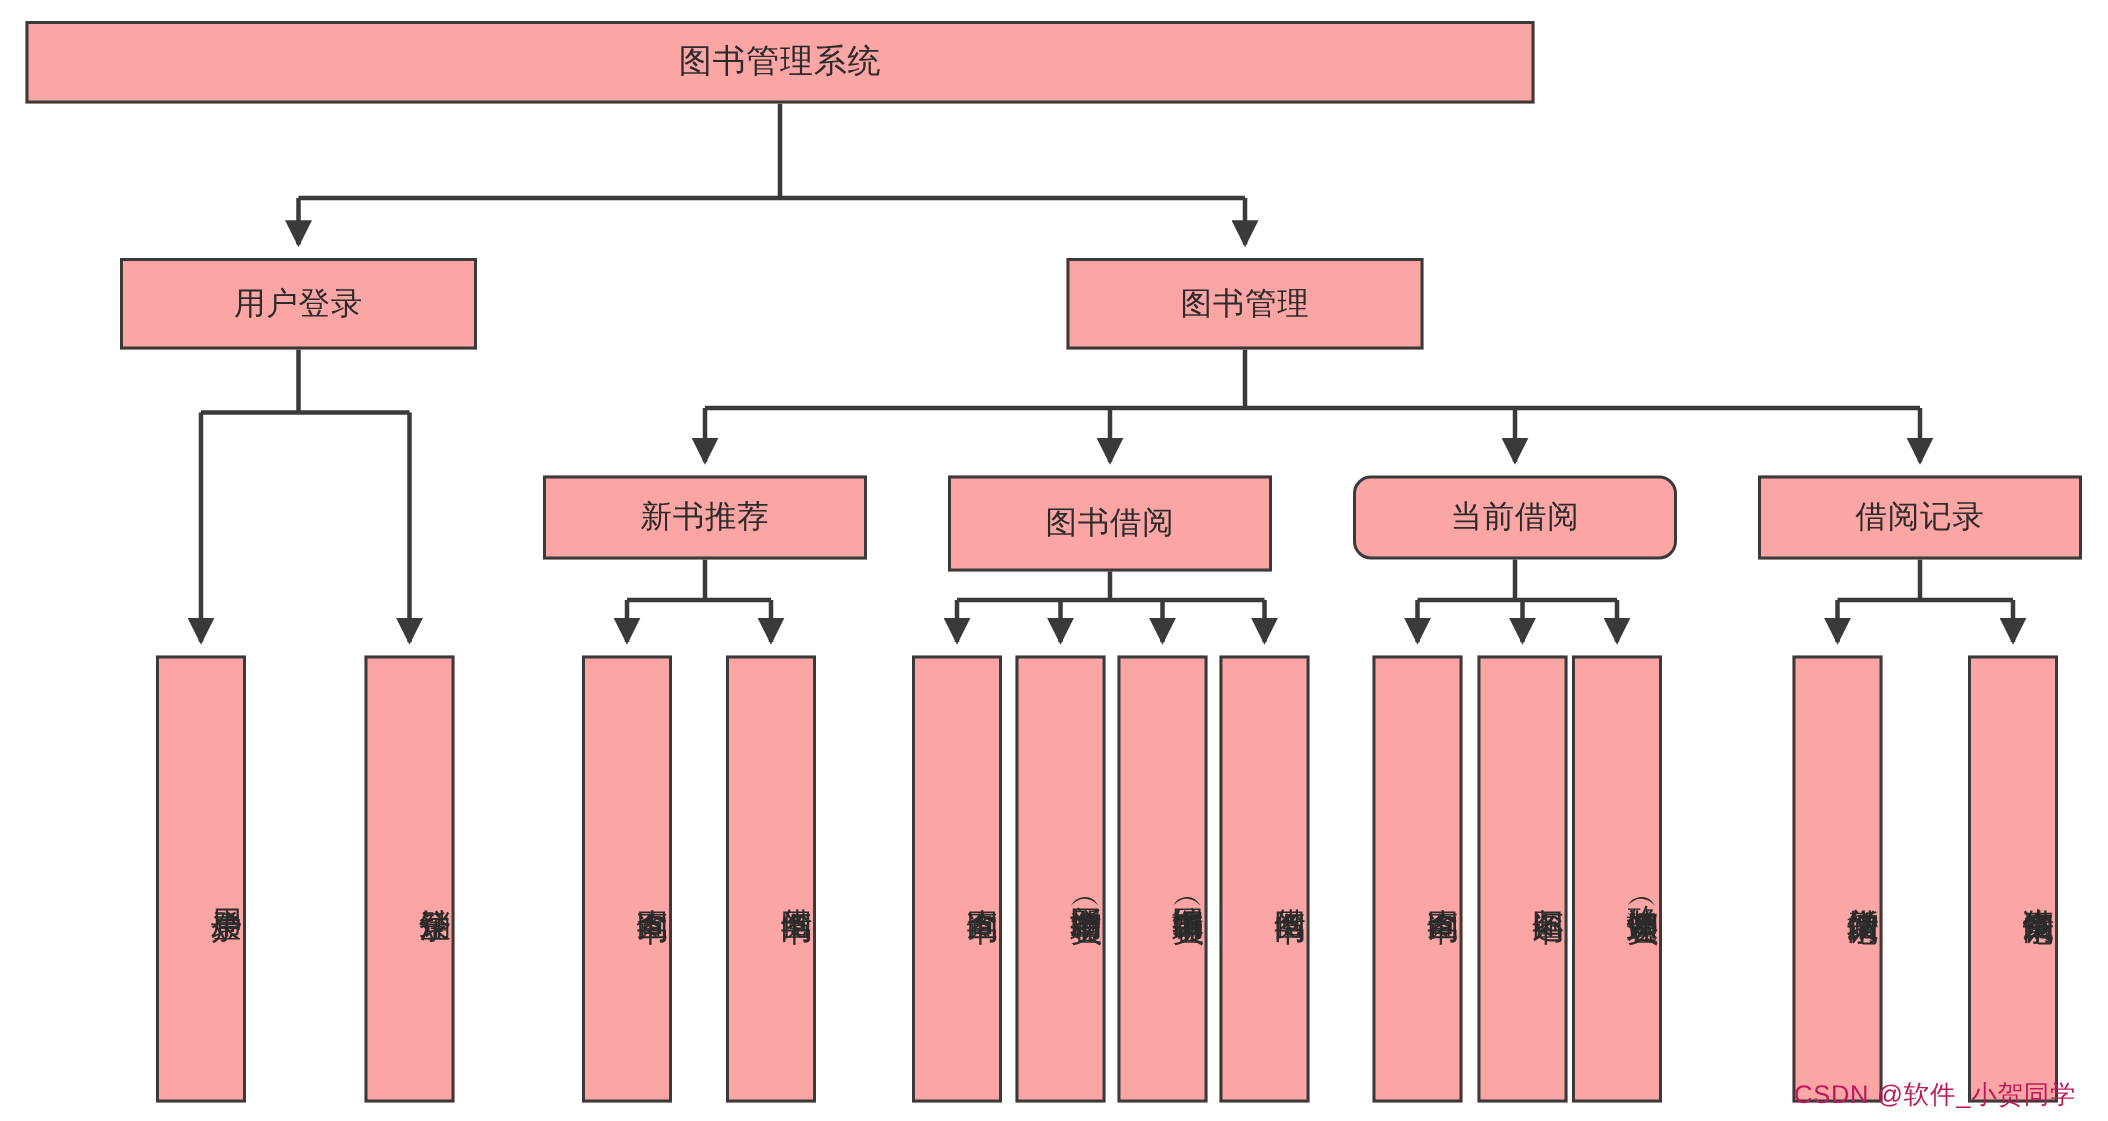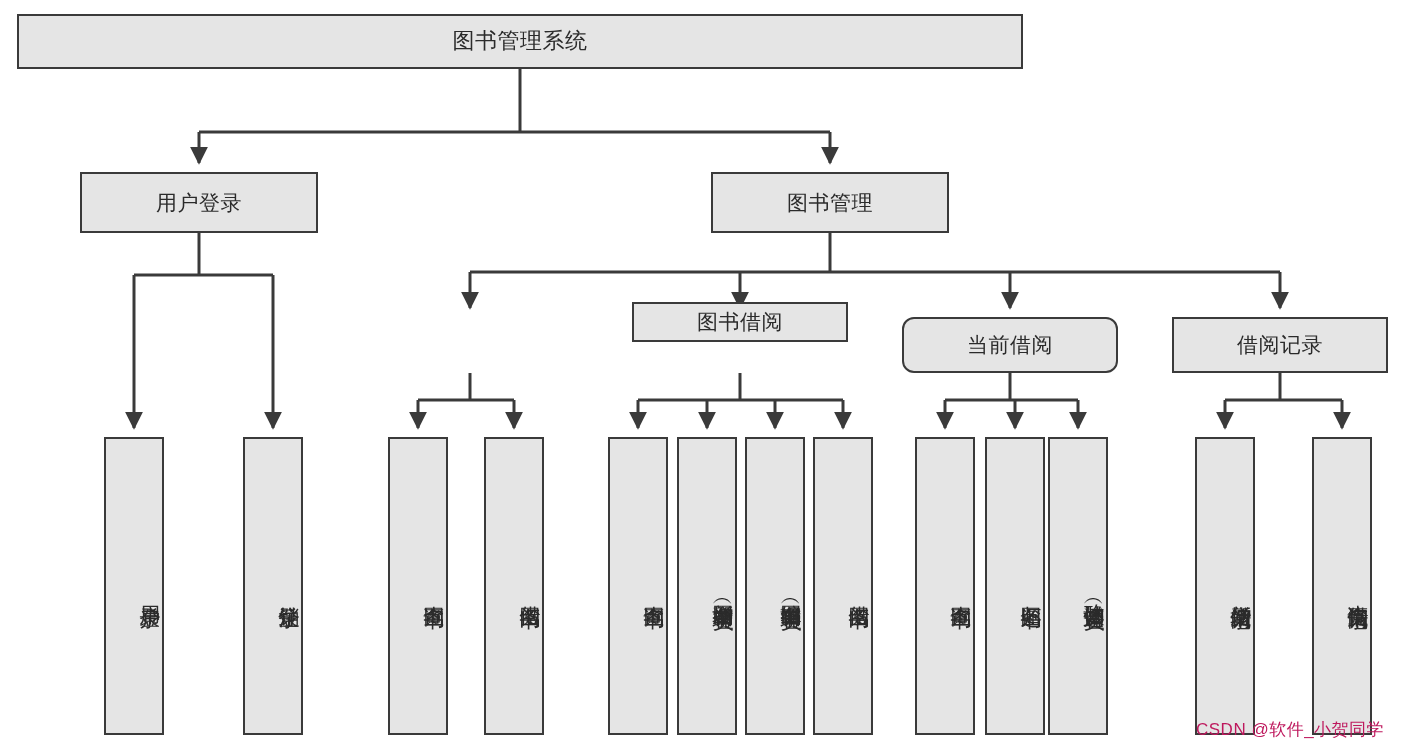--- a/index.html
+++ b/index.html
@@ -23,21 +23,21 @@
     left: 0;
     top: 0;
     width: 1405px;
     height: 747px;
     pointer-events: none;
   }
   .node {
     position: absolute;
     box-sizing: border-box;
     border: 2px solid #3a3a3a;
-    background: #e5e5e5;
+    background: #fca5a5;
     color: #2b2b2b;
     display: flex;
     align-items: center;
     justify-content: center;
     text-align: center;
     z-index: 2;
   }
   .node-h {
     font-size: 21px;
     line-height: 1.1;
@@ -129,21 +129,24 @@
       <span>图书管理系统</span>
     </div>
 
   <div class="node node-h" style="left: 80px; top: 172px; width: 238px; height: 61px;">
       <span>用户登录</span>
     </div>
   <div class="node node-h" style="left: 711px; top: 172px; width: 238px; height: 61px;">
       <span>图书管理</span>
     </div>
 
-  <div class="node node-h" style="left: 632px; top: 302px; width: 216px; height: 40px;">
+  <div class="node node-h" style="left: 362px; top: 317px; width: 216px; height: 56px;">
+      <span>新书推荐</span>
+    </div>
+  <div class="node node-h" style="left: 632px; top: 317px; width: 216px; height: 64px;">
       <span>图书借阅</span>
     </div>
   <div class="node node-h" style="left: 902px; top: 317px; width: 216px; height: 56px; border-radius: 12px;">
       <span>当前借阅</span>
     </div>
   <div class="node node-h" style="left: 1172px; top: 317px; width: 216px; height: 56px;">
       <span>借阅记录</span>
     </div>
 
   <div class="node node-v" style="left: 104px; top: 437px; width: 60px; height: 298px;">

